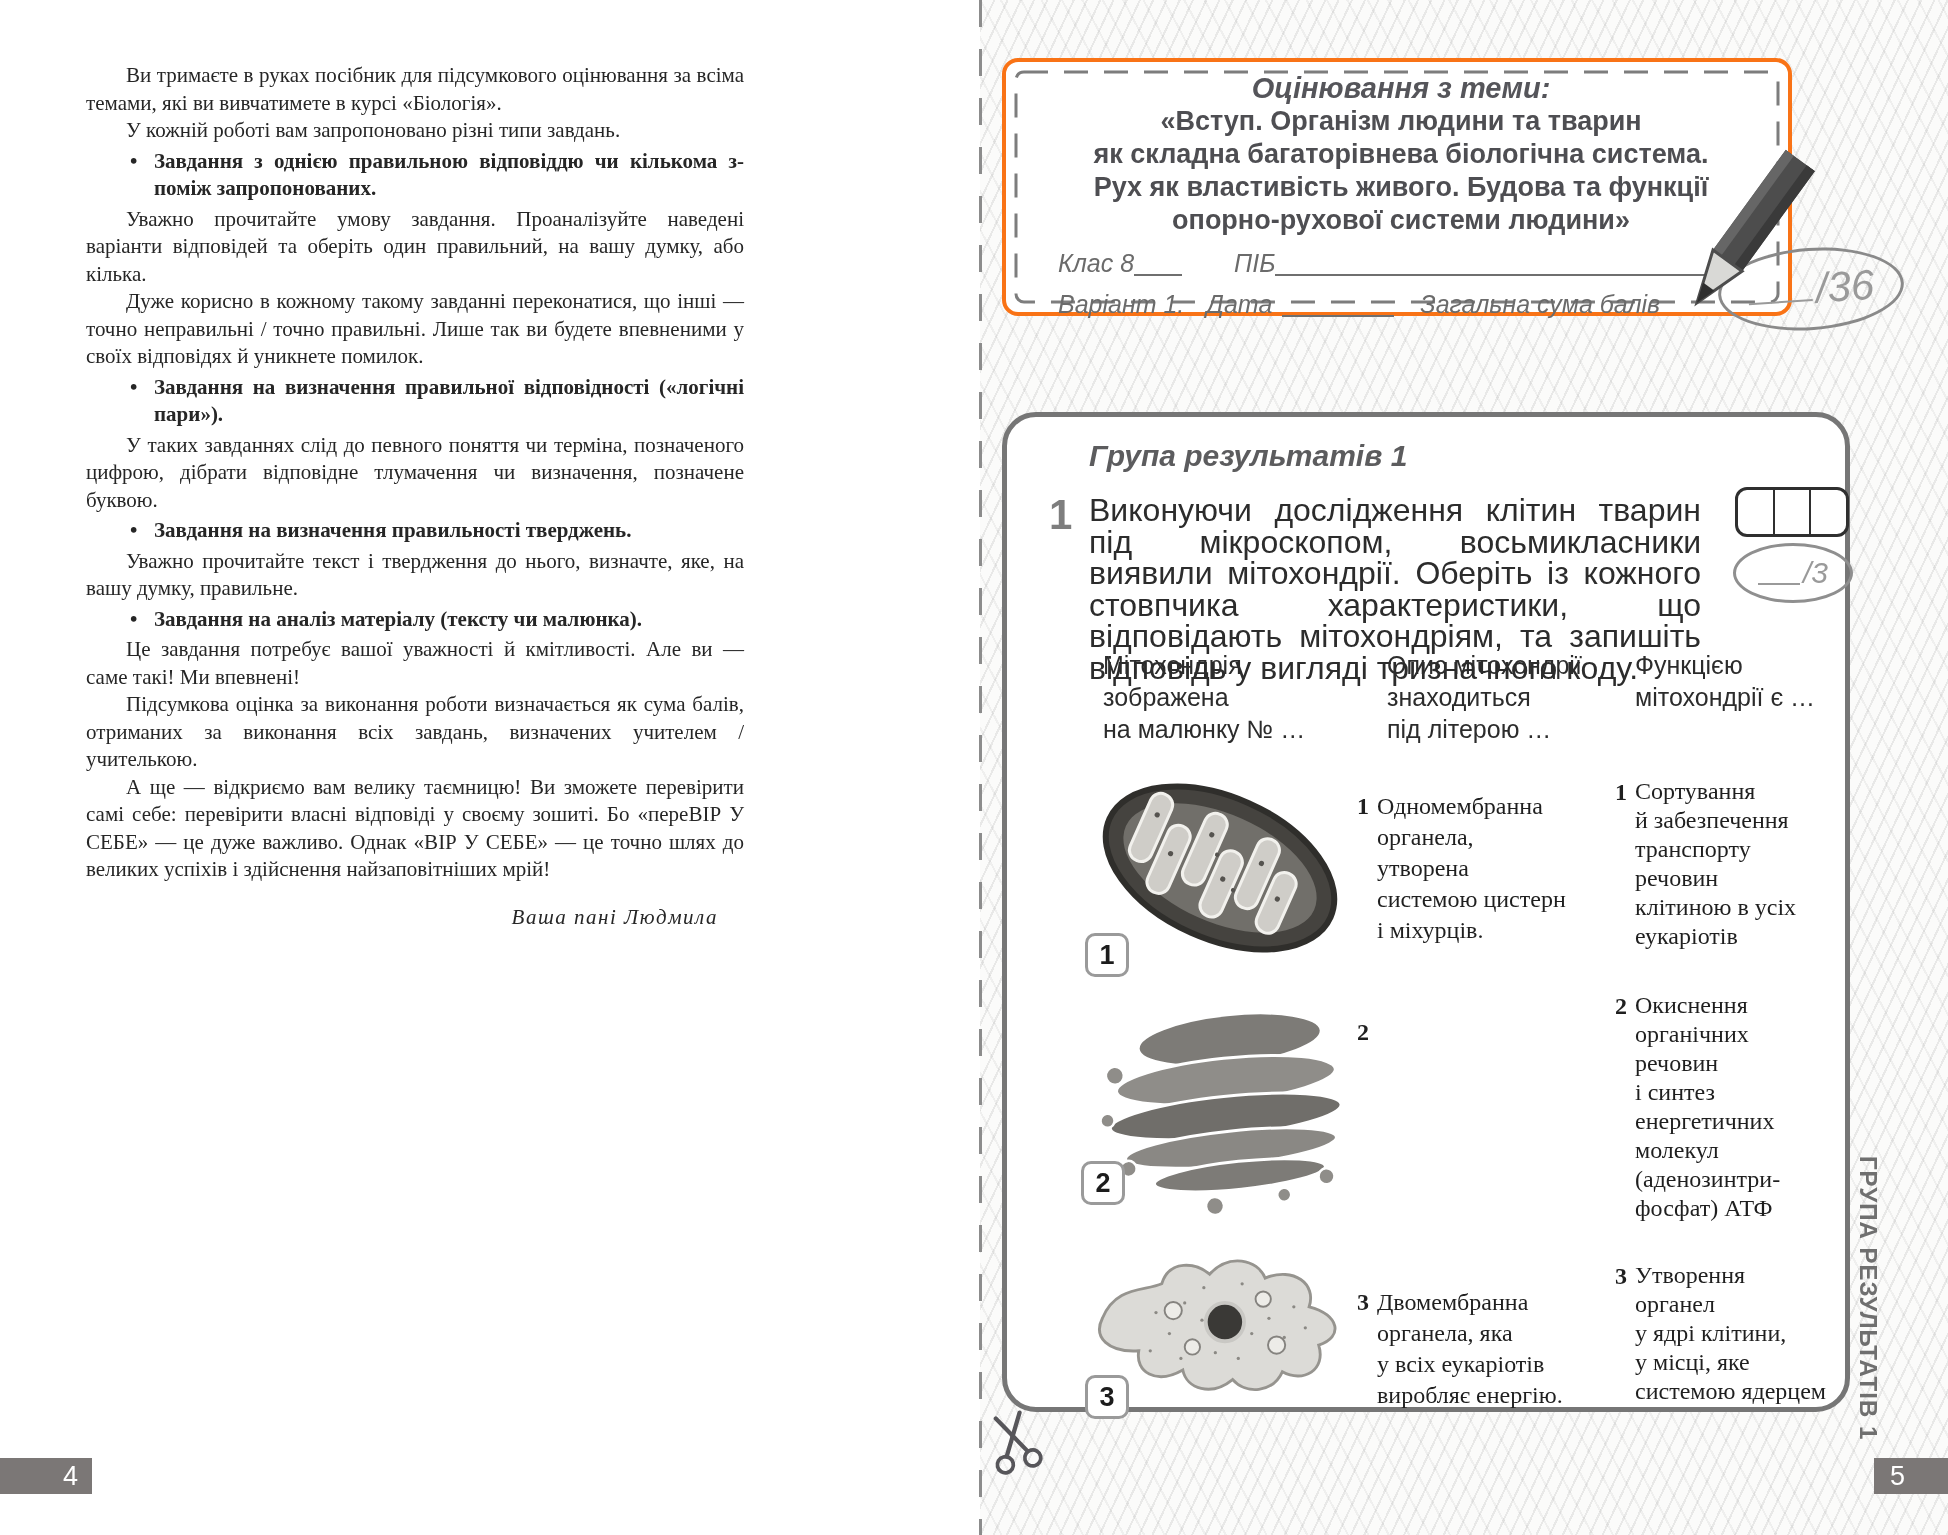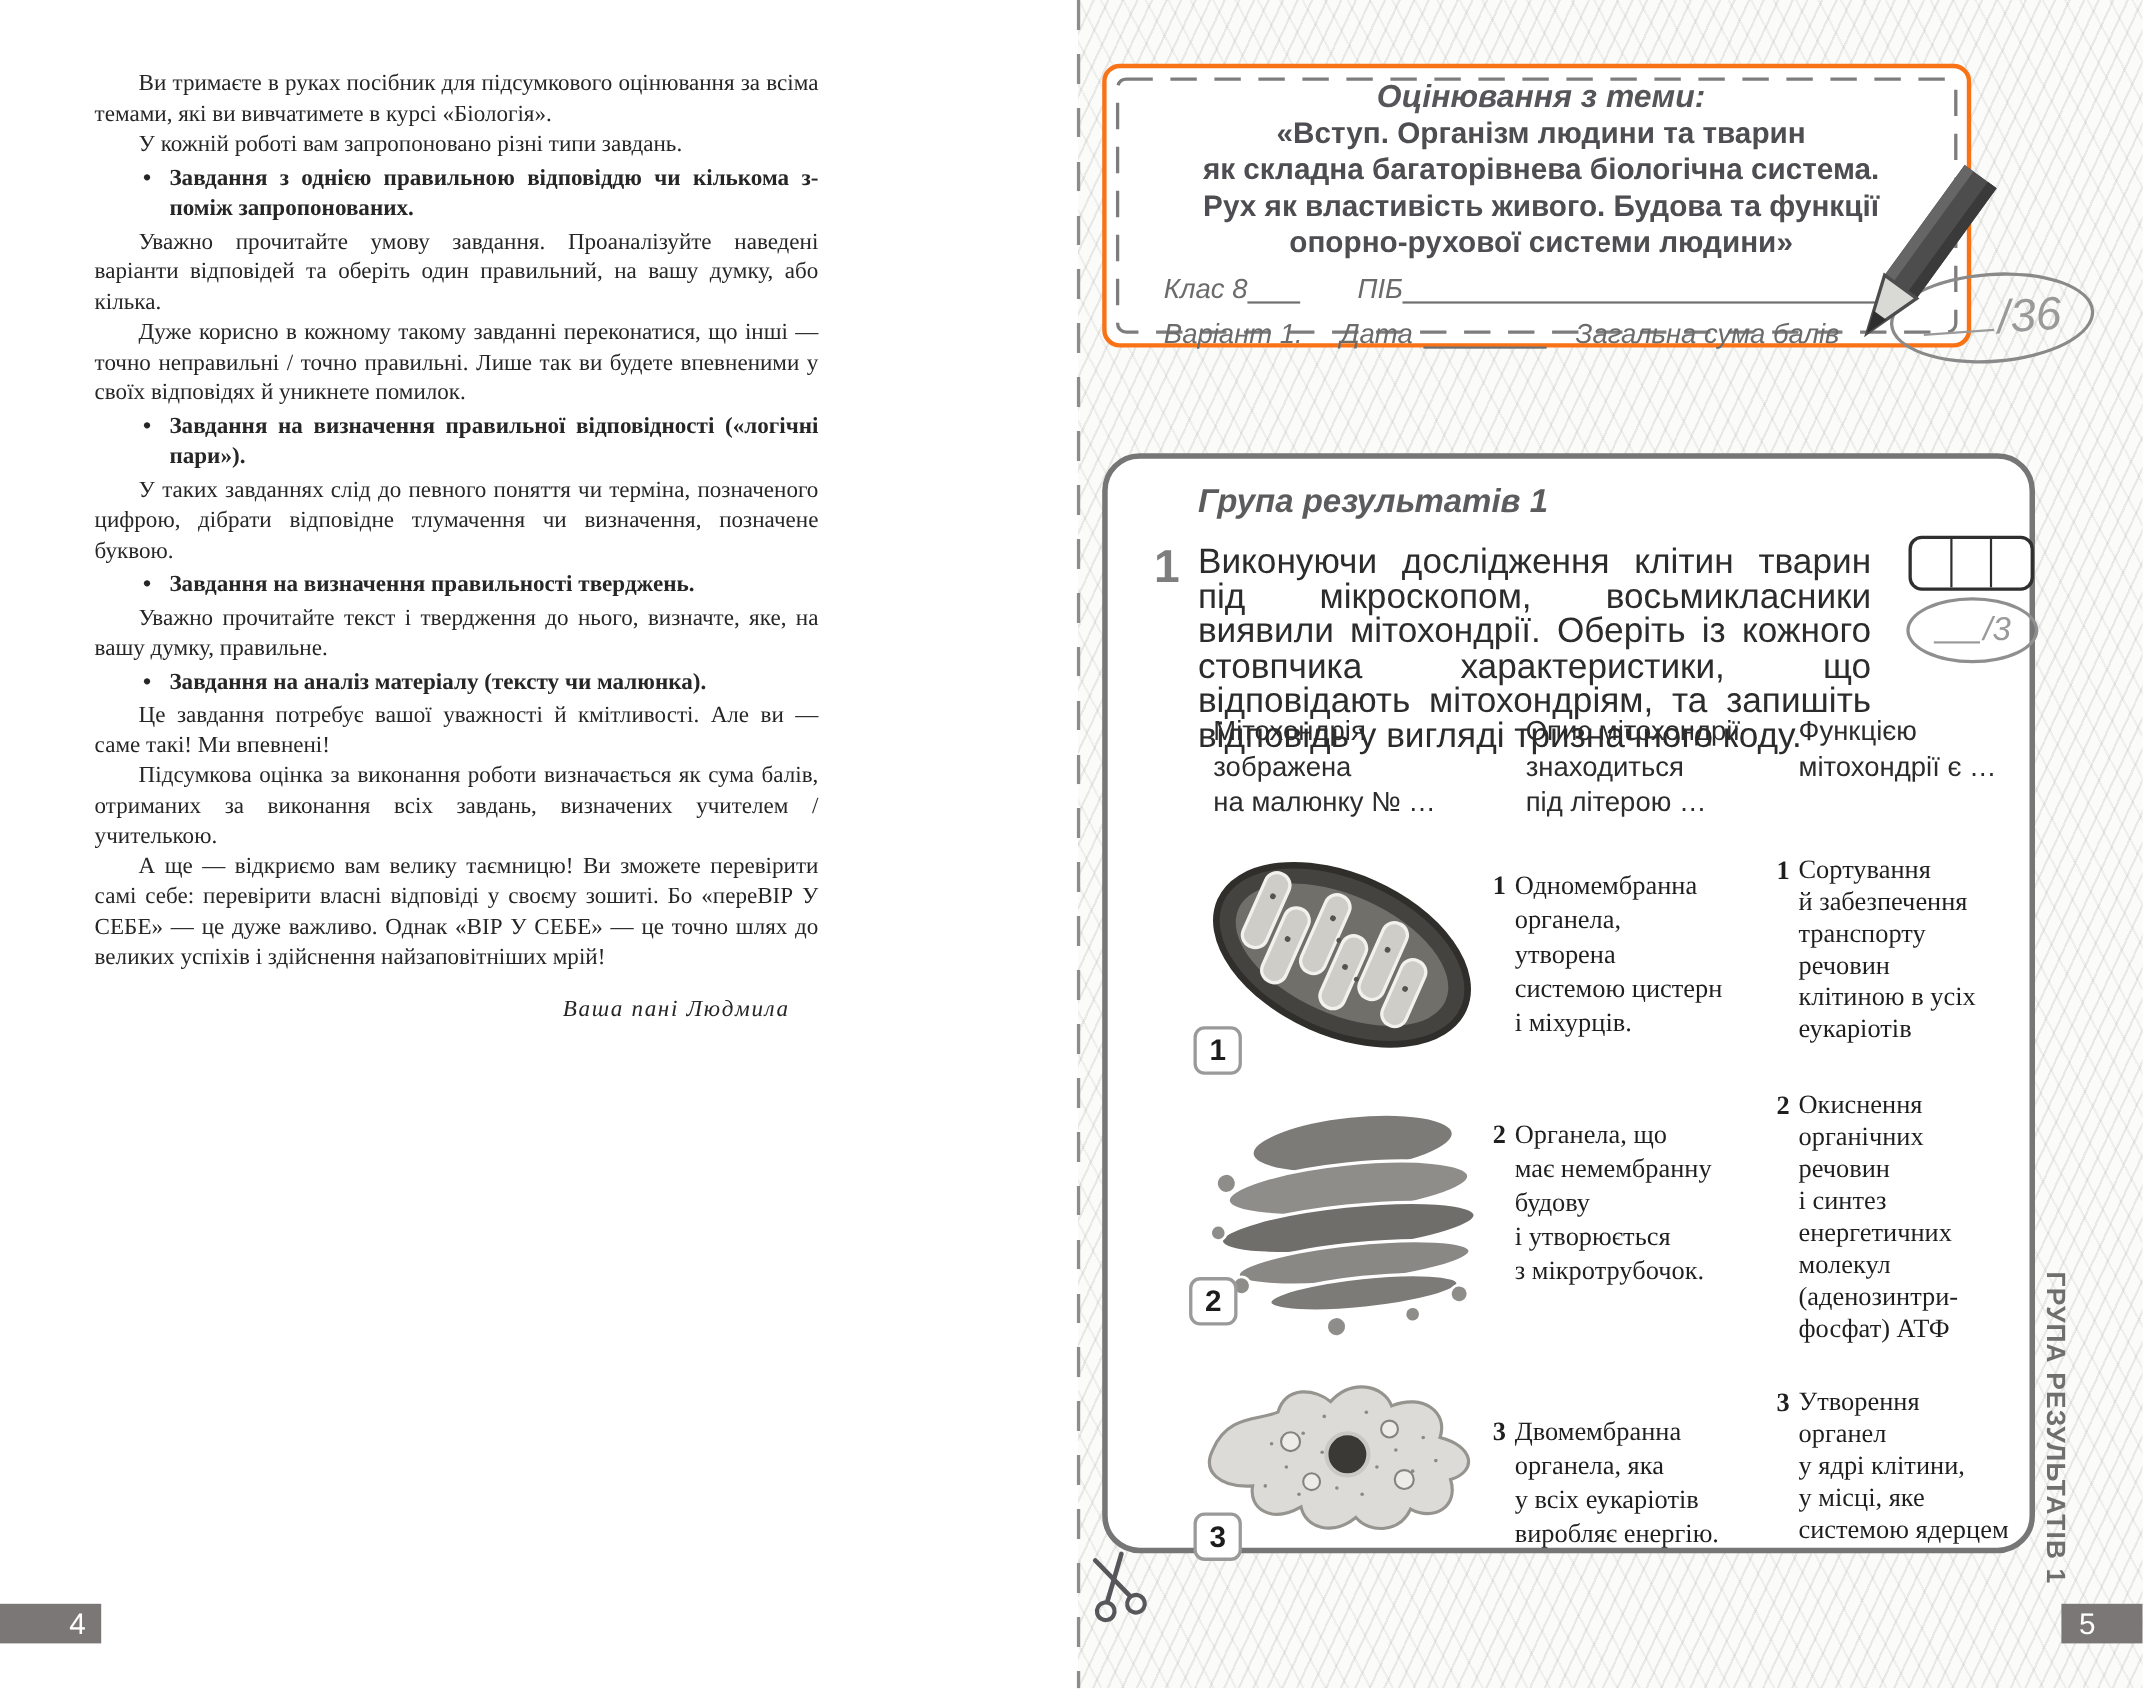--- a/index.html
+++ b/index.html
@@ -134,21 +134,21 @@
       <div class="topic">Рух як властивість живого. Будова та функції</div>
       <div class="topic">опорно-рухової системи людини»</div>
       <div class="fieldrow">
         <span>Клас 8</span>
         <span class="blank" style="width:48px;"></span>
         <span style="margin-left:52px;">ПІБ</span>
         <span class="blank" style="width:444px;"></span>
       </div>
       <div class="fieldrow">
         <span>Варіант 1.</span>
-        <span style="margin-left:34px;">Дата</span>
+        <span style="margin-left:22px;">Дата</span>
         <span class="blank" style="width:112px;margin-left:10px;"></span>
         <span style="margin-left:26px;">Загальна сума балів</span>
       </div>
     </div>
     <div class="oval36">
       <span class="blank" style="width:64px;"></span>
       <span class="big">/36</span>
     </div>
   </div>
 
@@ -247,25 +247,20 @@
                 <circle cx="116" cy="214" r="9"></circle>
               <circle cx="186" cy="210" r="7"></circle>
                 <circle cx="230" cy="196" r="8"></circle>
             </g>
           </g>
         </svg>
         <div class="figlabel" style="left:-8px;bottom:32px;">2</div>
       </div>
       <div class="item" style="margin-top:26px;">
         <span class="n">2</span>
-        <span class="t">Органела, що
-має немембранну
-будову
-і утворюється
-з мікротрубочок.</span>
       </div>
       <div class="item fn">
         <span class="n">2</span>
         <span class="t">Окиснення
 органічних
 речовин
 і синтез
 енергетичних
 молекул
 (аденозинтри-

